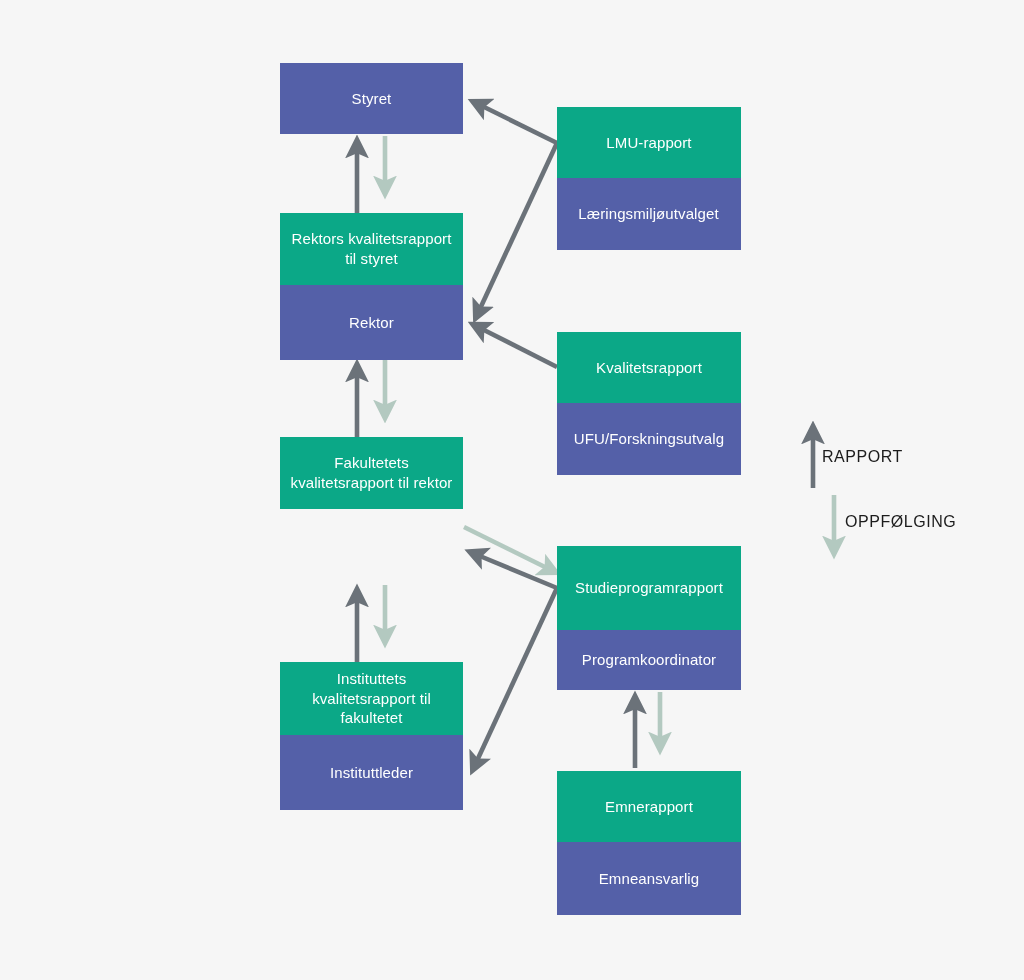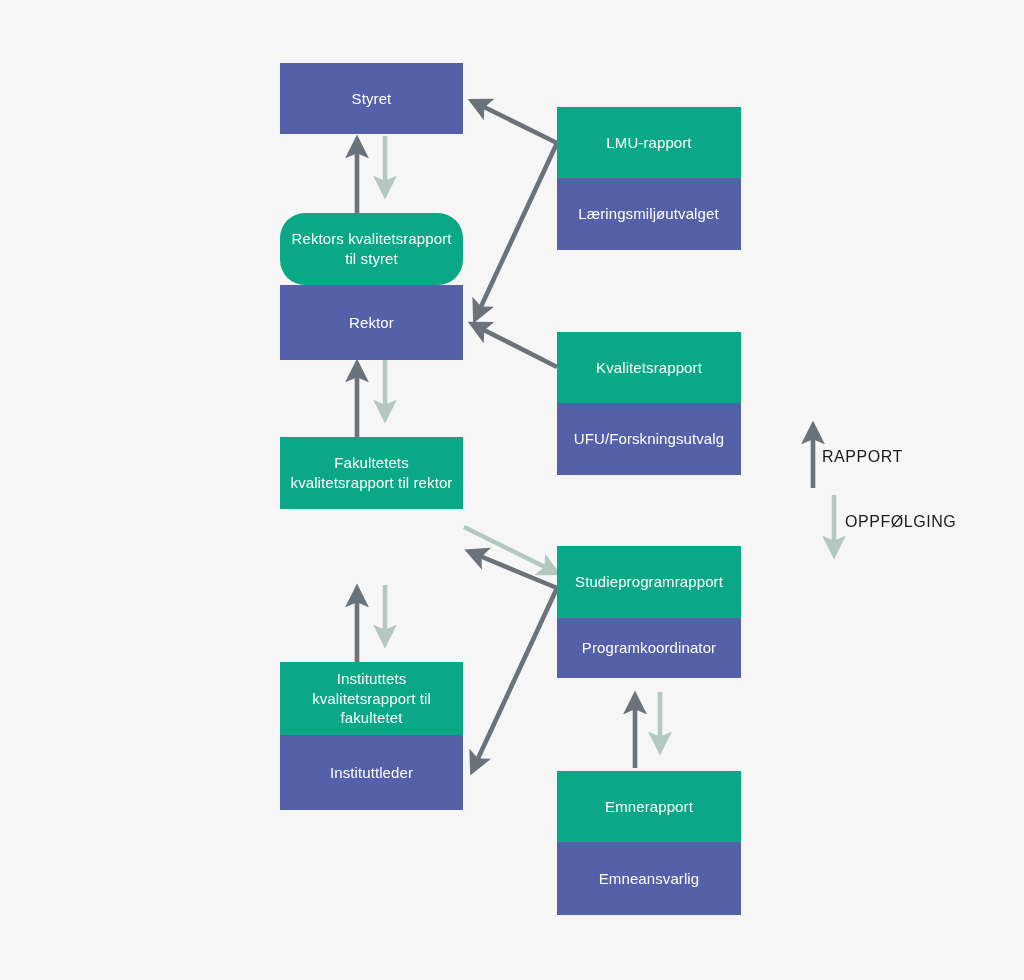--- a/index.html
+++ b/index.html
@@ -136,21 +136,21 @@
     <g>
       <line x1="834" y1="495" x2="834" y2="548" stroke="#b3c9c0" stroke-width="4.6" marker-end="url(#head-followup)"></line>
     </g>
   </svg>
 
   <div class="node" style="left:280px; top:63px; width:183px; height:71px;">
     <div class="cell role" style="height:71px;">Styret</div>
   </div>
 
   <div class="node" style="left:280px; top:213px; width:183px; height:147px;">
-    <div class="cell report" style="height:72px;border-radius:25px;">Rektors kvalitetsrapport til styret</div>
+    <div class="cell report" style="height:72px;">Rektors kvalitetsrapport til styret</div>
     <div class="cell role" style="height:75px;">Rektor</div>
   </div>
 
   <div class="node" style="left:280px; top:437px; width:183px; height:148px;">
     <div class="cell report" style="height:72px;">Fakultetets kvalitetsrapport til rektor</div>
   </div>
 
   <div class="node" style="left:280px; top:662px; width:183px; height:148px;">
     <div class="cell report" style="height:73px;">Instituttets kvalitetsrapport til fakultetet</div>
     <div class="cell role" style="height:75px;">Instituttleder</div>
@@ -160,21 +160,21 @@
     <div class="cell report" style="height:71px;">LMU-rapport</div>
     <div class="cell role" style="height:72px;padding-left:8px;">Læringsmiljøutvalget</div>
   </div>
 
   <div class="node" style="left:557px; top:332px; width:184px; height:143px;">
     <div class="cell report" style="height:71px;">Kvalitetsrapport</div>
     <div class="cell role" style="height:72px;">UFU/Forskningsutvalg</div>
   </div>
 
   <div class="node" style="left:557px; top:546px; width:184px; height:146px;">
-    <div class="cell report" style="height:72px;">Studieprogramrapport</div>
+    <div class="cell report" style="height:84px;">Studieprogramrapport</div>
     <div class="cell role" style="height:60px;">Programkoordinator</div>
   </div>
 
   <div class="node" style="left:557px; top:771px; width:184px; height:144px;justify-content:center;">
     <div class="cell report" style="height:71px;">Emnerapport</div>
     <div class="cell role" style="height:73px;">Emneansvarlig</div>
   </div>
 
   <div class="legend" style="left:0; top:0; width:1024px; height:980px;">
     <div class="legend-label" style="left:822px; top:448px;">RAPPORT</div>

